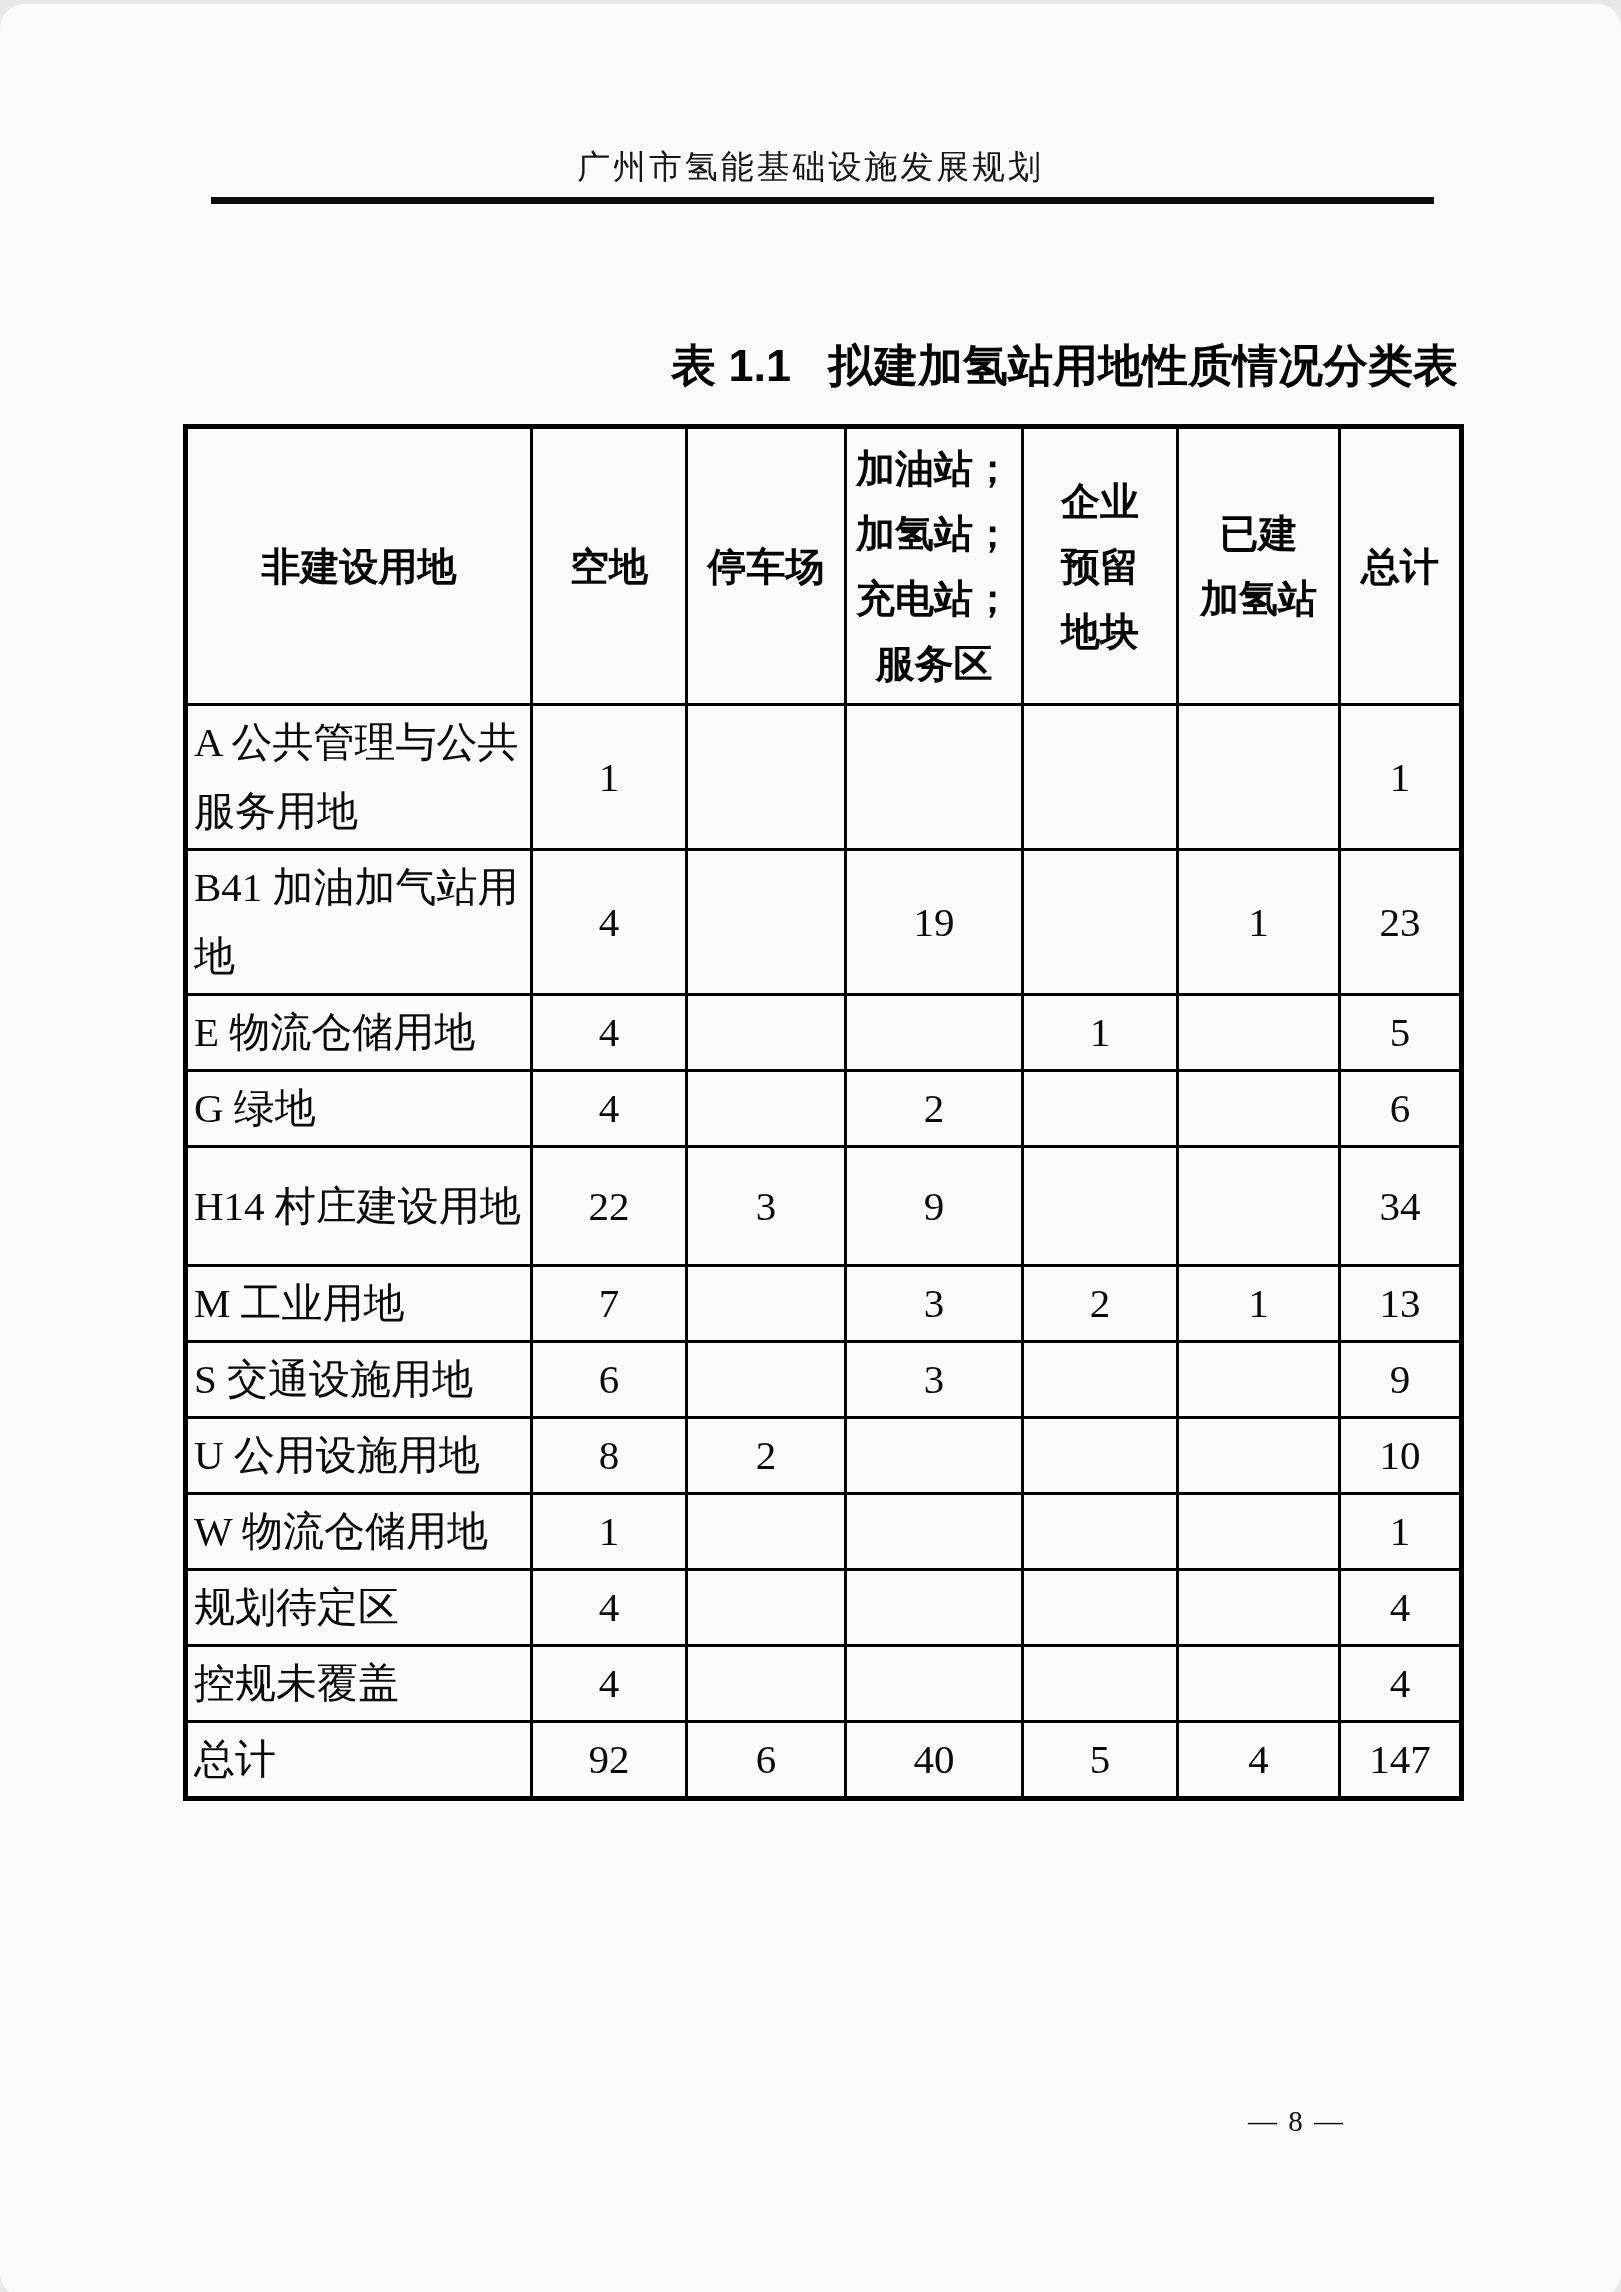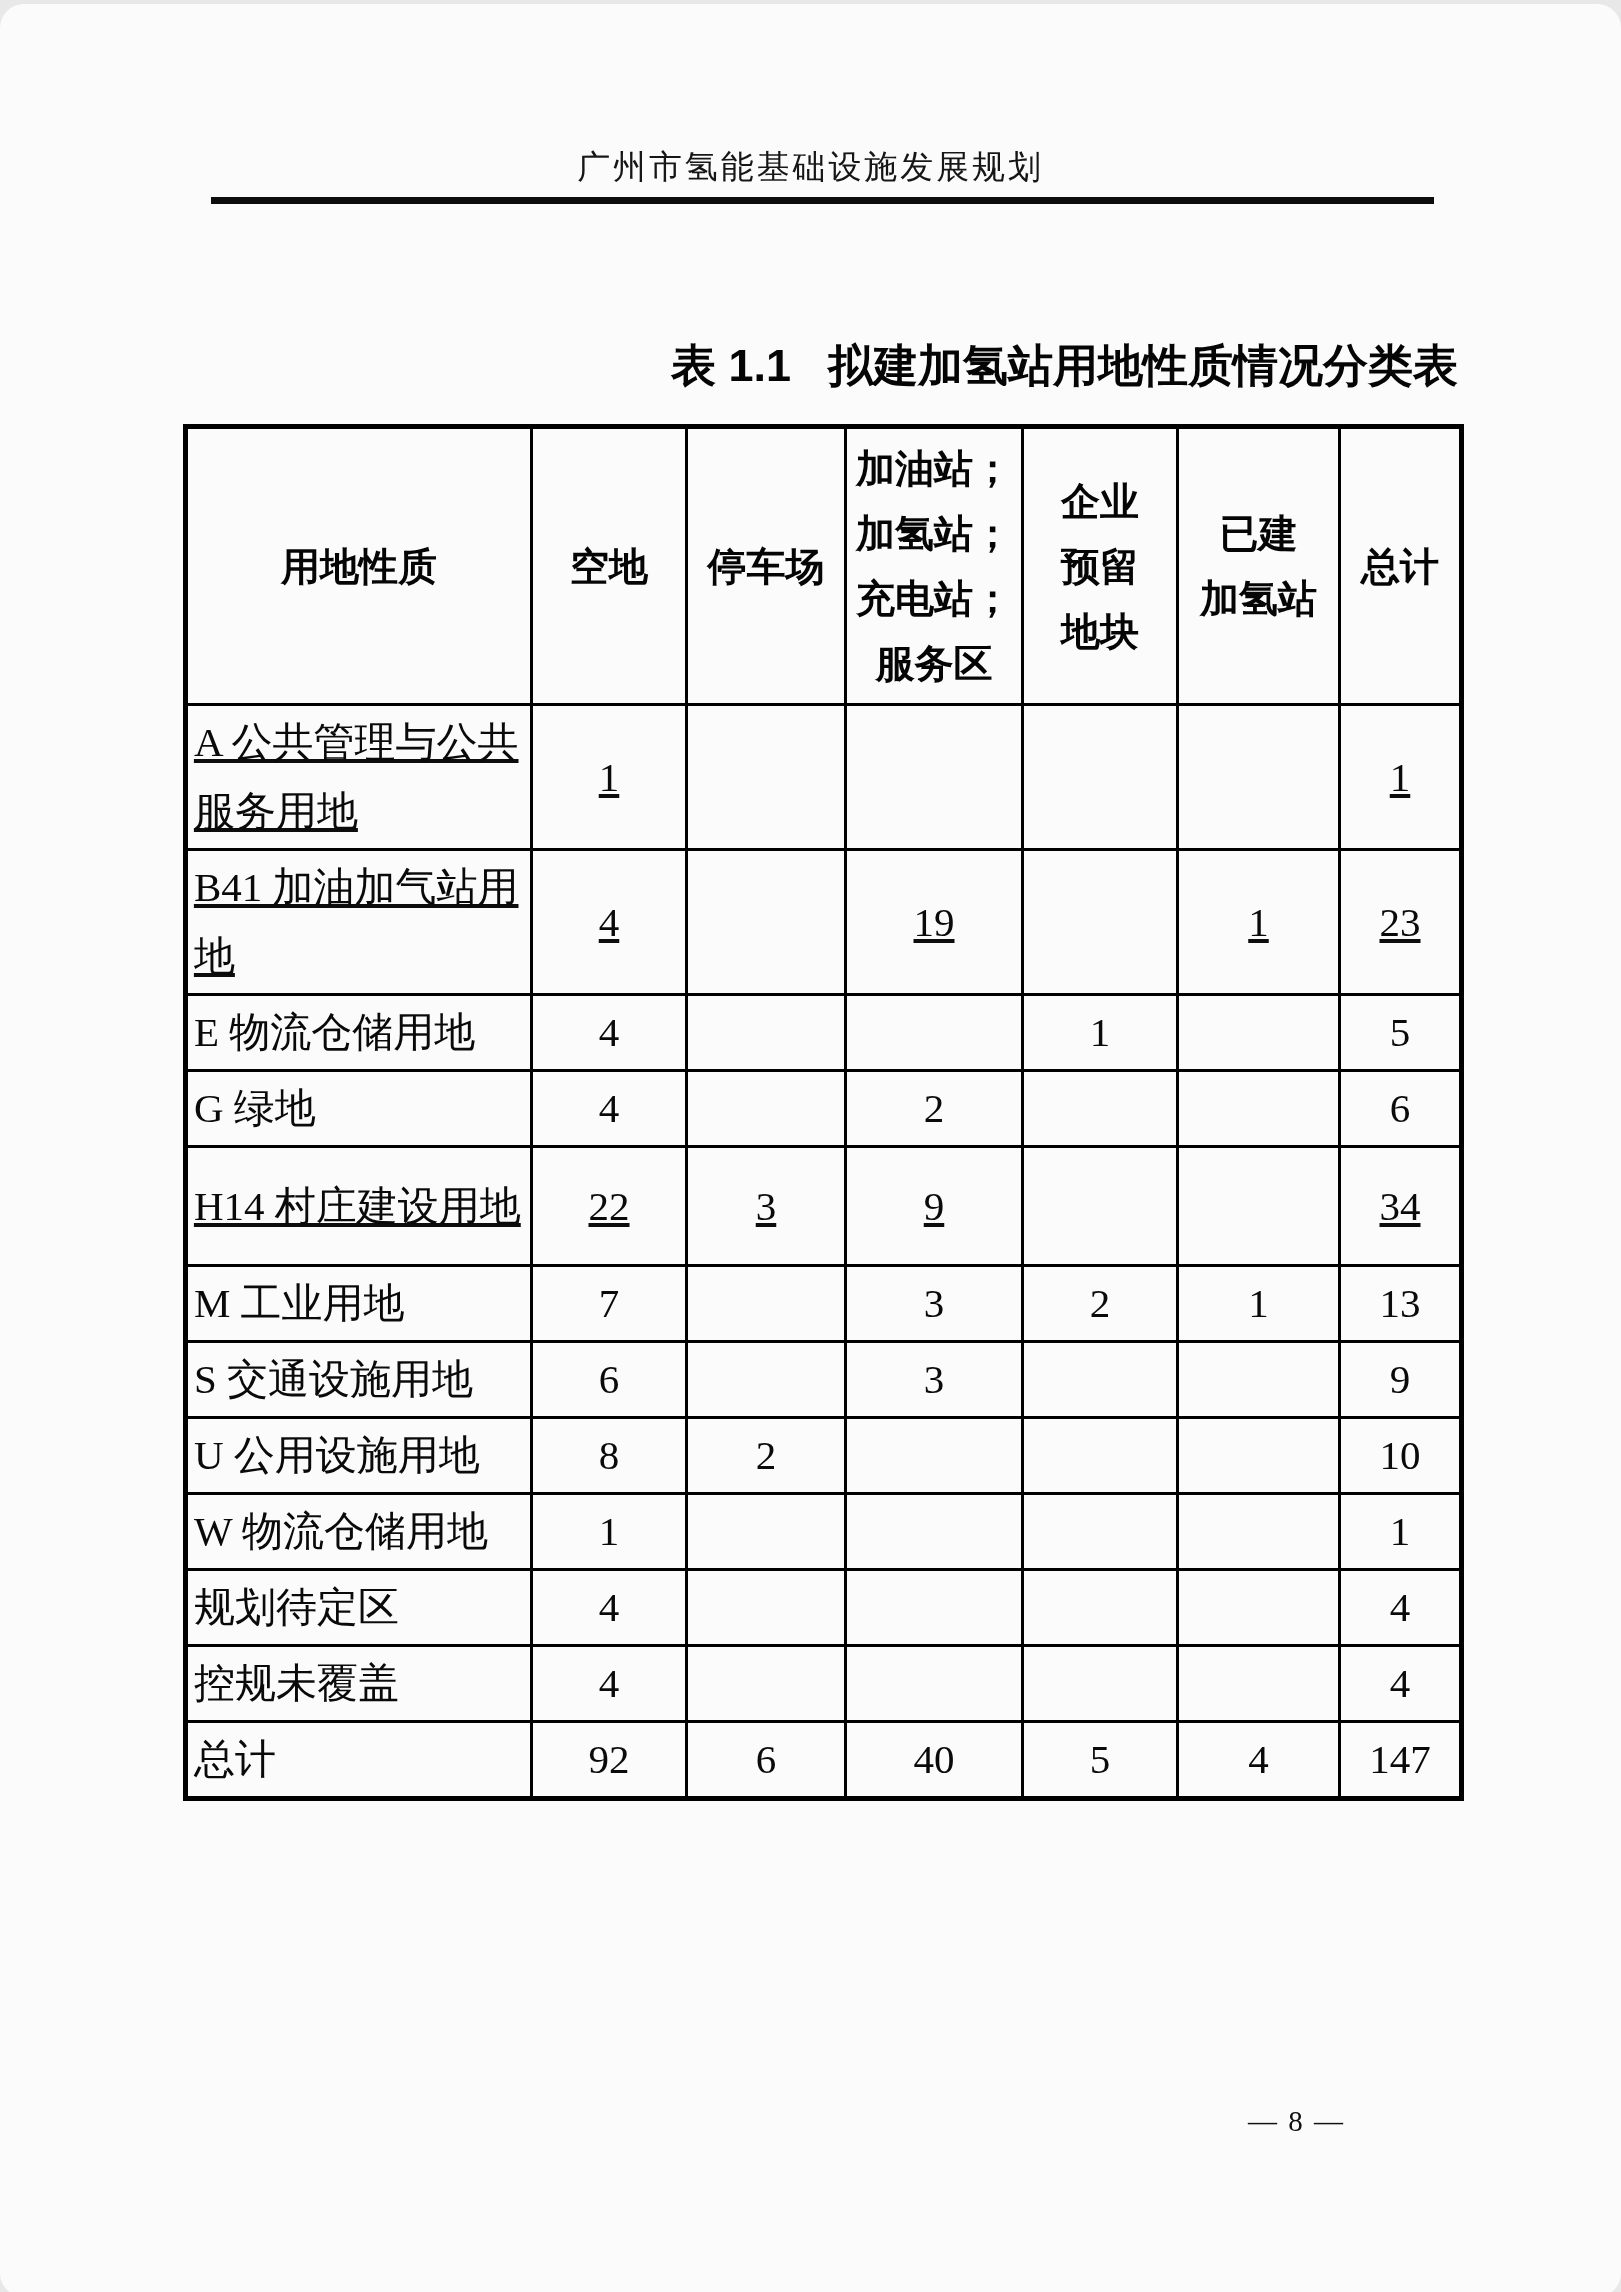--- a/index.html
+++ b/index.html
@@ -51,21 +51,21 @@
   table.land-use th{
     font-family:"Liberation Sans","DejaVu Sans",sans-serif;
     font-weight:700;
     font-size:39px;line-height:65px;
     text-align:center;
     white-space:pre-line;
     color:#050505;
   }
   tr.header-row{height:278px;}
   tr.row-short{height:74px;}
-  tr.row-tall{height:119px;text-decoration:underline;}
+  tr.row-tall{height:119px;}
   td.label-cell{
     font-family:"Liberation Serif","DejaVu Serif",serif;
     font-size:41px;line-height:69px;
     text-align:left;
     padding-left:15.7px;padding-right:7.8px;
     color:#0a0a0a;
   }
   td.value-cell{
     font-family:"Liberation Serif","DejaVu Serif",serif;
     font-size:41px;line-height:63px;
@@ -99,21 +99,21 @@
       <col style="width:346px">
       <col style="width:155px">
       <col style="width:159px">
       <col style="width:177px">
       <col style="width:155px">
       <col style="width:162px">
       <col style="width:122px">
     </colgroup>
     <tbody>
       <tr class="header-row">
-        <th>用地性质</th>
+        <th>非建设用地</th>
         <th>空地</th>
         <th>停车场</th>
         <th>加油站；
 加氢站；
 充电站；
 服务区</th>
         <th>企业
 预留
 地块</th>
         <th>已建

